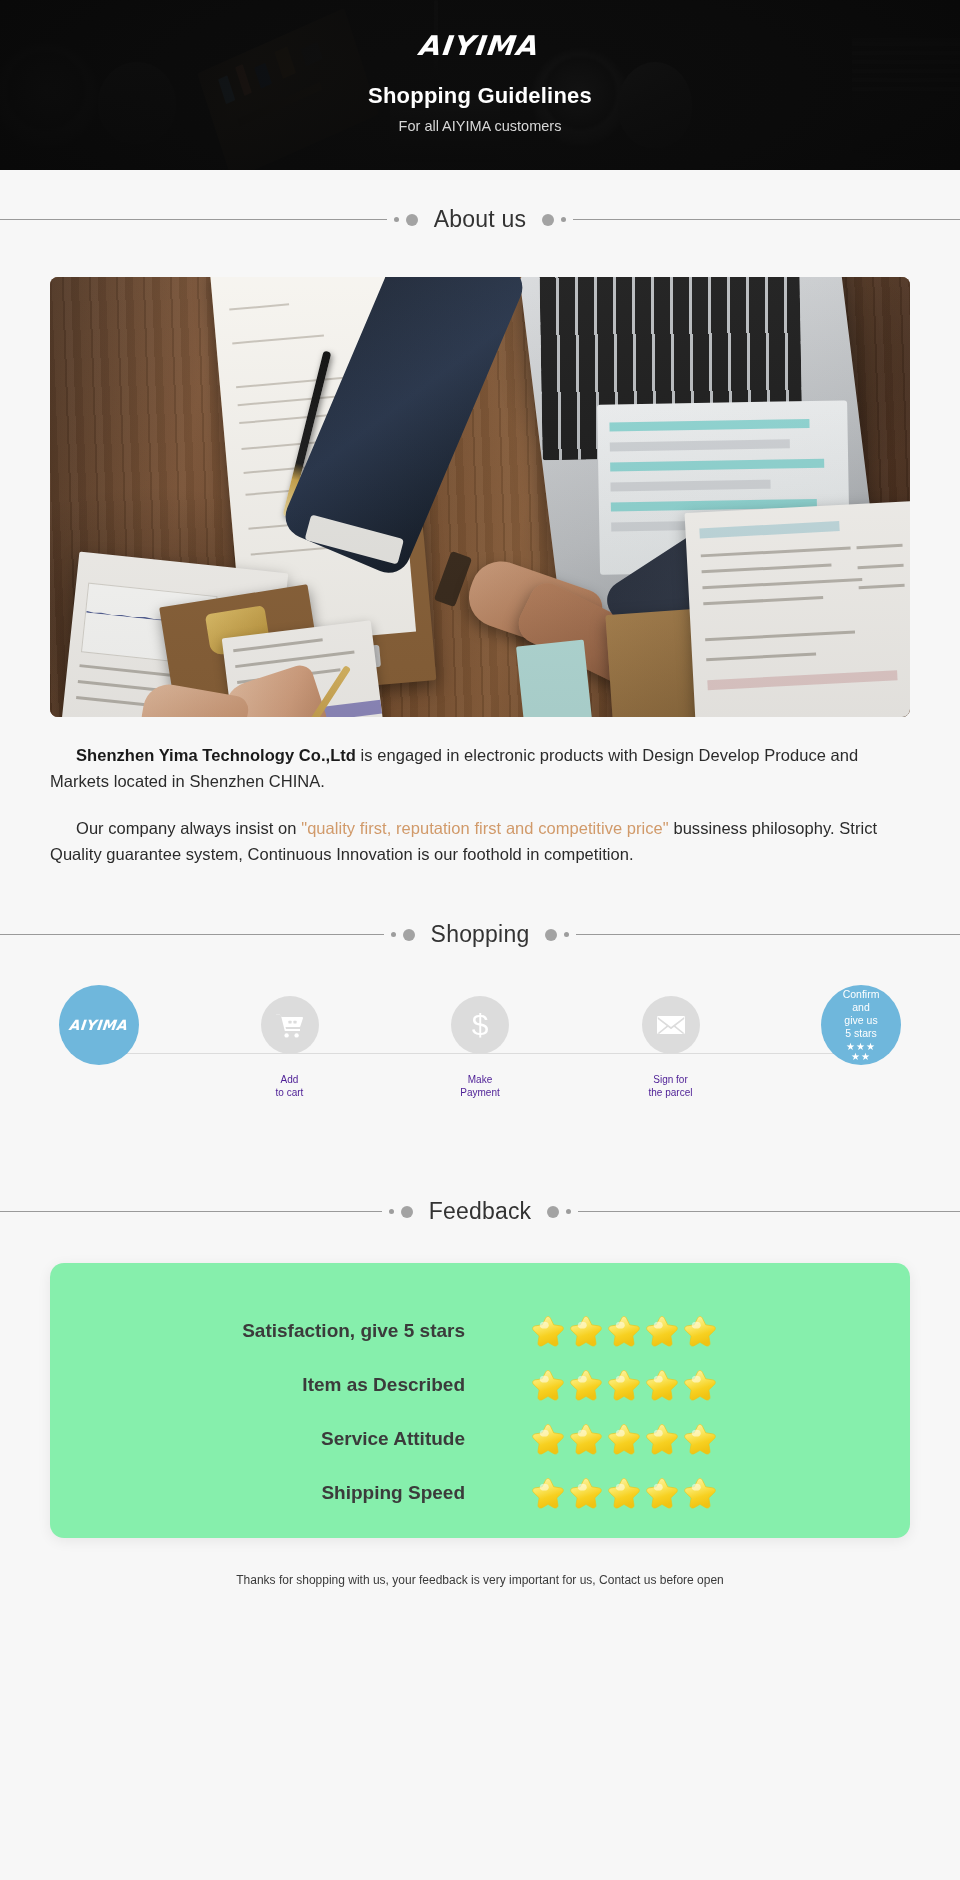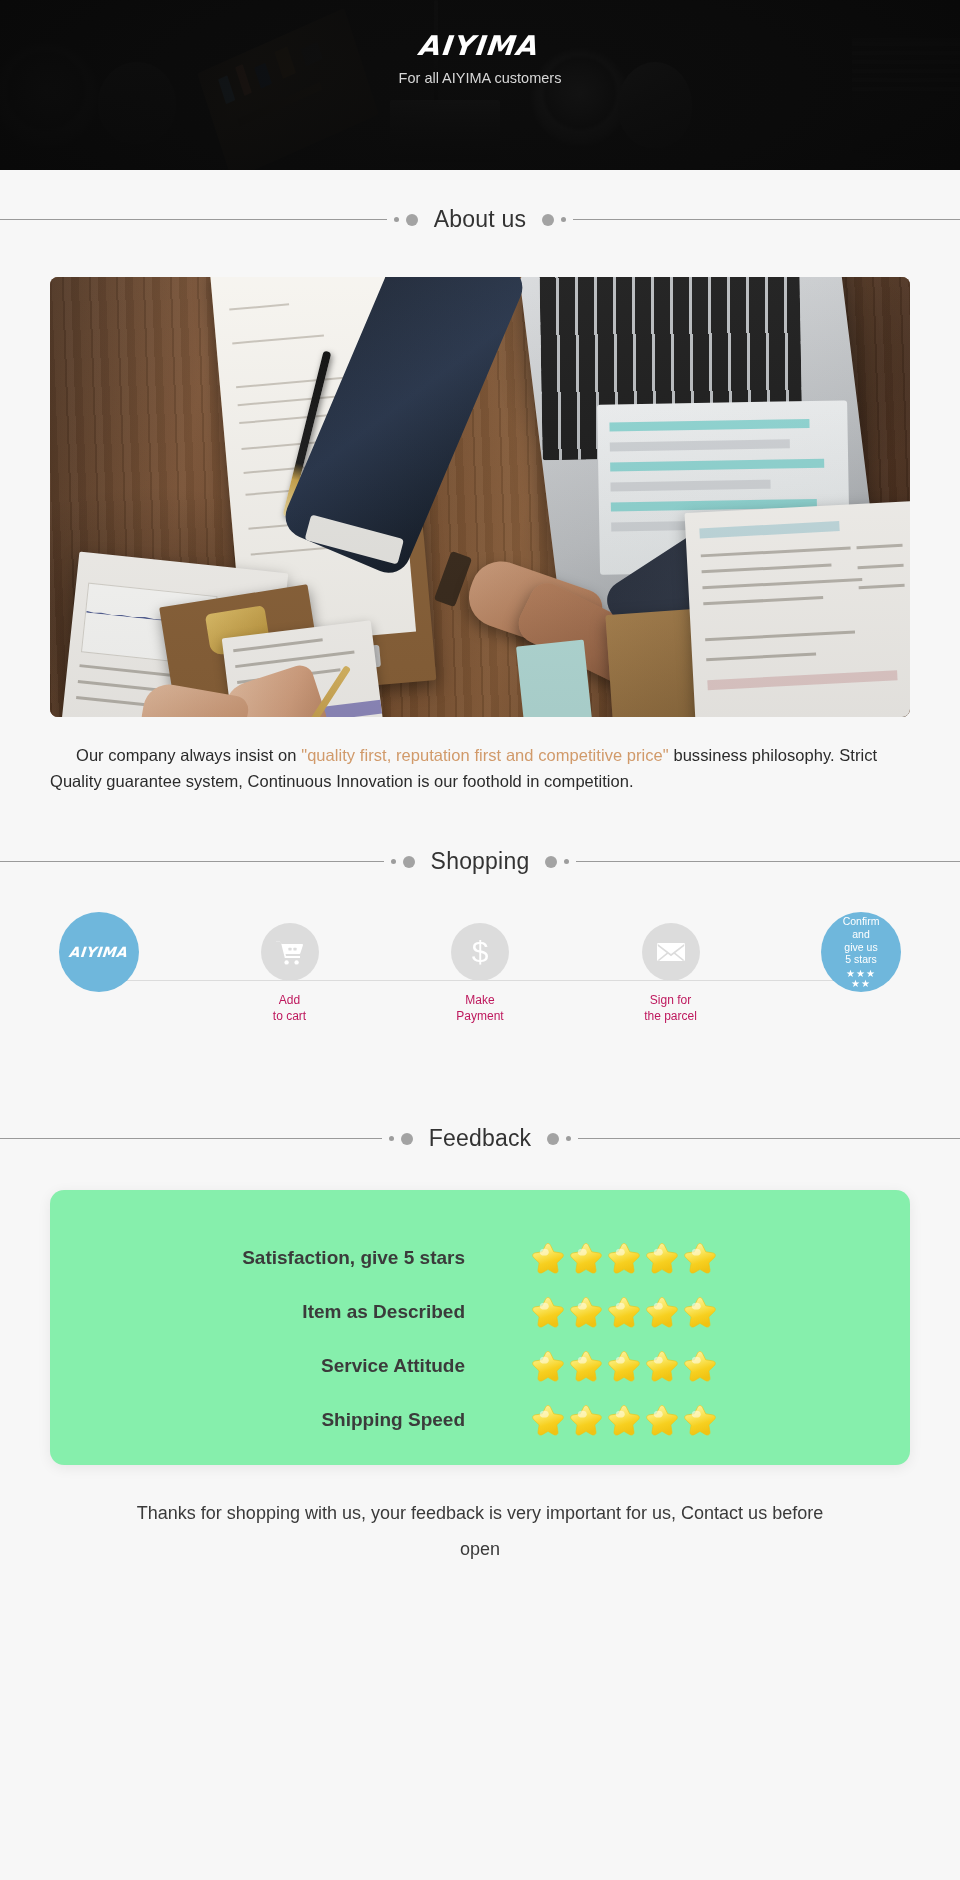--- a/index.html
+++ b/index.html
@@ -272,24 +272,24 @@
   .step { width: 110px; display: flex; flex-direction: column; align-items: center; }
   .step-circle {
     width: 58px; height: 58px; border-radius: 50%;
     background: #dcdcdc;
     display: flex; align-items: center; justify-content: center;
     position: relative; z-index: 2;
   }
   .step-circle.big { width: 80px; height: 80px; background: #6fb7dc; margin-top: -11px; }
   .step-circle.blue-end { width: 80px; height: 80px; background: #6fb7dc; margin-top: -11px; }
   .step-label {
-    margin-top: 12px;
-    font-size: 12px;
+    margin-top: 19px;
+    font-size: 10px;
     line-height: 1.32;
-    color: #be185d;
+    color: #4c1d95;
     text-align: center;
   }
   .logo-small {
     color:#fff; font-size: 14px; font-weight: bold; font-style: italic;
     transform: skewX(-8deg); letter-spacing: .4px;
     font-family: "DejaVu Sans", sans-serif;
   }
   .icon-w { fill: #ffffff; display:block; }
   .dollar { color:#fff; font-size: 30px; font-weight: 300; line-height: 1; font-family: "Liberation Sans", sans-serif;}
   .confirm-txt {
@@ -324,21 +324,21 @@
     font-weight: bold;
     color: #3b3b3b;
   }
   .fb-stars { margin-left: 66px; display: flex; gap: 4px; }
   .star-svg { width: 34px; height: 34px; display: block; }
 
   .fb-note {
     margin: 30px auto 0;
     width: 720px;
     text-align: center;
-    font-size: 18px;
+    font-size: 12px;
     line-height: 2;
     color: #3a3a3a;
   }
 </style>
 </head>
 <body>
 
 <div class="hero">
   <div class="hero-photos">
 
@@ -361,20 +361,21 @@
     <div class="prod spk-cone" style="left:618px; top:62px; width:74px; height:86px;"></div>
 
     <div class="prod amp-box" style="left:852px; top:38px; width:130px; height:116px;">
       <span class="amp-fins" style="position:absolute;left:0;top:4px;width:110px;height:54px;display:block;"></span>
     </div>
   </div>
   <div class="hero-vig"></div>
 
   <div class="hero-inner">
     <div class="brand-logo">AIYIMA</div>
+    <div class="hero-title">Shopping Guidelines</div>
     <div class="hero-sub">For all AIYIMA customers</div>
   </div>
 </div>
 
 <div class="divider" style="margin-top:36px;">
   <span class="dv-line"></span>
   <span class="dv-dot-sm"></span>
   <span class="dv-dot-lg"></span>
   <span class="dv-title">About us</span>
   <span class="dv-dot-lg"></span>
@@ -468,20 +469,21 @@
     <div class="ph hand-f2">
       
       
     </div>
     <div class="ph pencil"></div>
 
     <div class="photo-tint"></div>
   </div>
 
   <div class="about-text">
+    <p class="p1"><span class="strong-co">Shenzhen Yima Technology Co.,Ltd</span><span> is engaged in electronic products with Design Develop Produce and Markets located in Shenzhen CHINA.</span></p>
     <p class="p2"><span>Our company always insist on </span><span class="quote-orange">"quality first, reputation first and competitive price"</span><span> bussiness philosophy. Strict Quality guarantee system, Continuous Innovation is our foothold in competition.</span></p>
   </div>
 </div>
 
 <div class="divider" style="margin-top:54px;">
   <span class="dv-line"></span>
   <span class="dv-dot-sm"></span>
   <span class="dv-dot-lg"></span>
   <span class="dv-title">Shopping</span>
   <span class="dv-dot-lg"></span>

